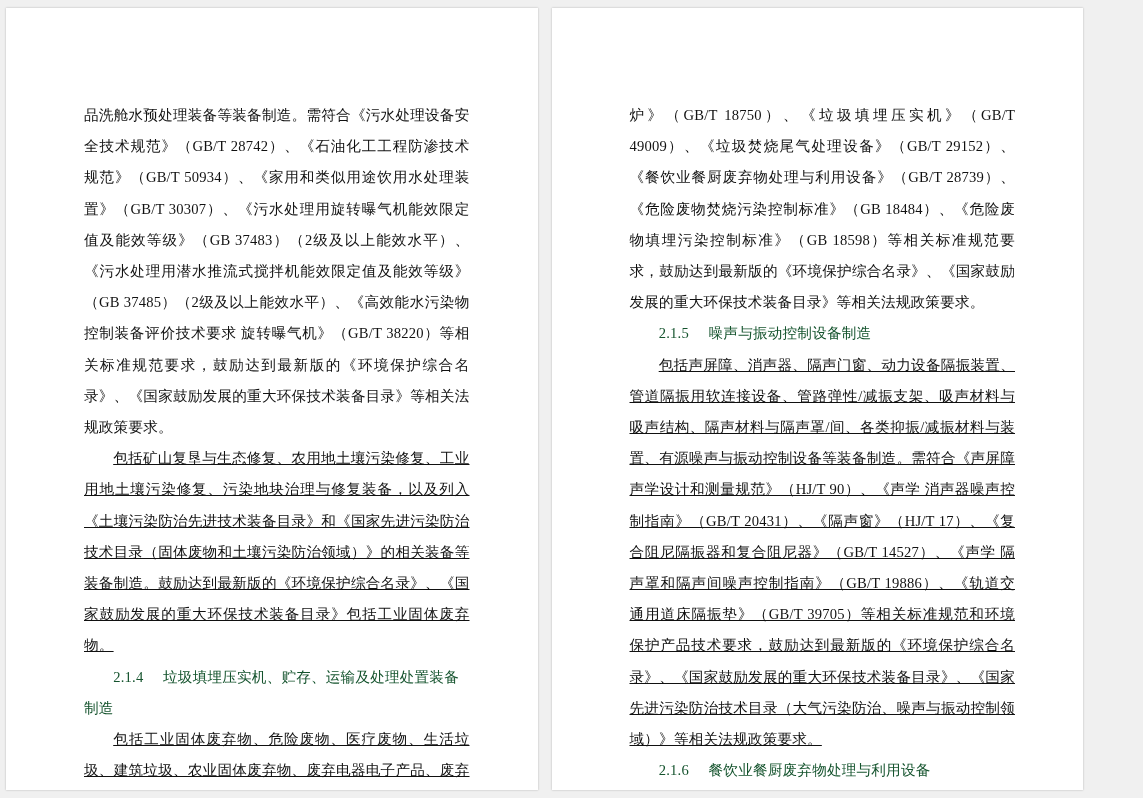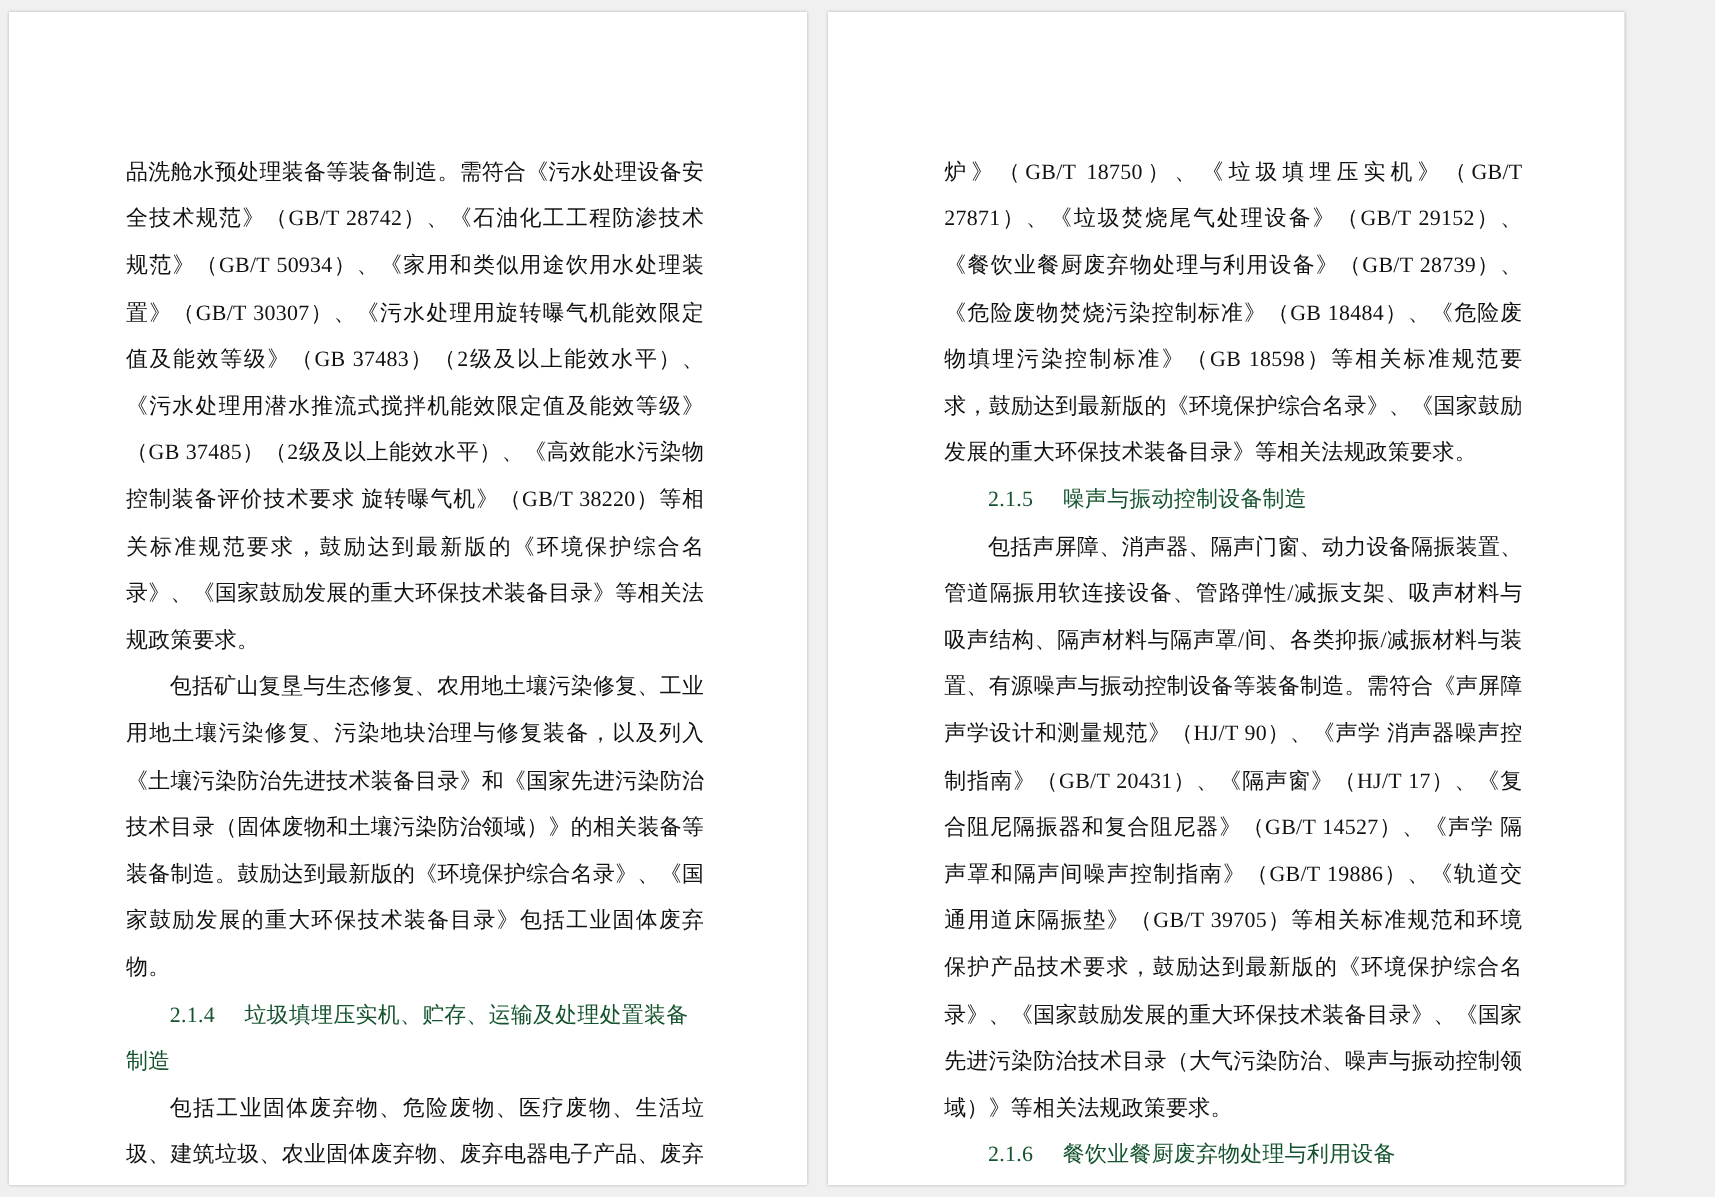--- a/index.html
+++ b/index.html
@@ -40,20 +40,21 @@
     margin: 0 0 0 0;
     font-size: 14.6px;
     line-height: 31.2px;
     color: #111;
     text-align: justify;
     text-justify: inter-ideograph;
     letter-spacing: 0.2px;
   }
   p.indent {
     text-indent: 2em;
+    text-decoration: underline;
   }
   p.heading {
     margin: 0;
     font-size: 14.6px;
     line-height: 31.2px;
     color: #14532d;
     text-indent: 2em;
     letter-spacing: 0.2px;
   }
   p.heading .num {
@@ -79,21 +80,21 @@
     <div class="page-inner">
       <p class="para">品洗舱水预处理装备等装备制造。需符合《污水处理设备安全技术规范》（GB/T 28742）、《石油化工工程防渗技术规范》（GB/T 50934）、《家用和类似用途饮用水处理装置》（GB/T 30307）、《污水处理用旋转曝气机能效限定值及能效等级》（GB 37483）（2级及以上能效水平）、《污水处理用潜水推流式搅拌机能效限定值及能效等级》（GB 37485）（2级及以上能效水平）、《高效能水污染物控制装备评价技术要求 旋转曝气机》（GB/T 38220）等相关标准规范要求，鼓励达到最新版的《环境保护综合名录》、《国家鼓励发展的重大环保技术装备目录》等相关法规政策要求。</p>
       <p class="para indent">包括矿山复垦与生态修复、农用地土壤污染修复、工业用地土壤污染修复、污染地块治理与修复装备，以及列入《土壤污染防治先进技术装备目录》和《国家先进污染防治技术目录（固体废物和土壤污染防治领域）》的相关装备等装备制造。鼓励达到最新版的《环境保护综合名录》、《国家鼓励发展的重大环保技术装备目录》包括工业固体废弃物。</p>
       <p class="heading"><span class="num">2.1.4</span><span>垃圾填埋压实机、贮存、运输及处理处置装备制造</span></p>
       <p class="para indent">包括工业固体废弃物、危险废物、医疗废物、生活垃圾、建筑垃圾、农业固体废弃物、废弃电器电子产品、废弃机动车船等固体废弃物的收集、贮存、运输及处理处置装备制造。需符合《垃圾转运站设备》（JB/T 10855）、《生活垃圾焚烧炉及余热锅</p>
     </div>
   </div>
 
   <div class="page">
     <div class="page-inner">
-      <p class="para">炉》（GB/T 18750）、《垃圾填埋压实机》（GB/T 27871）、《垃圾焚烧尾气处理设备》（GB/T 29152）、《餐饮业餐厨废弃物处理与利用设备》（GB/T 28739）、《危险废物焚烧污染控制标准》（GB 18484）、《危险废物填埋污染控制标准》（GB 18598）等相关标准规范要求，鼓励达到最新版的《环境保护综合名录》、《国家鼓励发展的重大环保技术装备目录》等相关法规政策要求。</p>
+      <p class="para">炉》（GB/T 18750）、《垃圾填埋压实机》（GB/T 49009）、《垃圾焚烧尾气处理设备》（GB/T 29152）、《餐饮业餐厨废弃物处理与利用设备》（GB/T 28739）、《危险废物焚烧污染控制标准》（GB 18484）、《危险废物填埋污染控制标准》（GB 18598）等相关标准规范要求，鼓励达到最新版的《环境保护综合名录》、《国家鼓励发展的重大环保技术装备目录》等相关法规政策要求。</p>
       <p class="heading"><span class="num">2.1.5</span><span>噪声与振动控制设备制造</span></p>
       <p class="para indent">包括声屏障、消声器、隔声门窗、动力设备隔振装置、管道隔振用软连接设备、管路弹性/减振支架、吸声材料与吸声结构、隔声材料与隔声罩/间、各类抑振/减振材料与装置、有源噪声与振动控制设备等装备制造。需符合《声屏障声学设计和测量规范》（HJ/T 90）、《声学 消声器噪声控制指南》（GB/T 20431）、《隔声窗》（HJ/T 17）、《复合阻尼隔振器和复合阻尼器》（GB/T 14527）、《声学 隔声罩和隔声间噪声控制指南》（GB/T 19886）、《轨道交通用道床隔振垫》（GB/T 39705）等相关标准规范和环境保护产品技术要求，鼓励达到最新版的《环境保护综合名录》、《国家鼓励发展的重大环保技术装备目录》、《国家先进污染防治技术目录（大气污染防治、噪声与振动控制领域）》等相关法规政策要求。</p>
       <p class="heading"><span class="num">2.1.6</span><span>餐饮业餐厨废弃物处理与利用设备</span></p>
       <p class="para indent">包括放射性废物处理和处置装置、放射源污染土壤的治理与</p>
     </div>
   </div>
 
 </div>
 
 </body></html>

